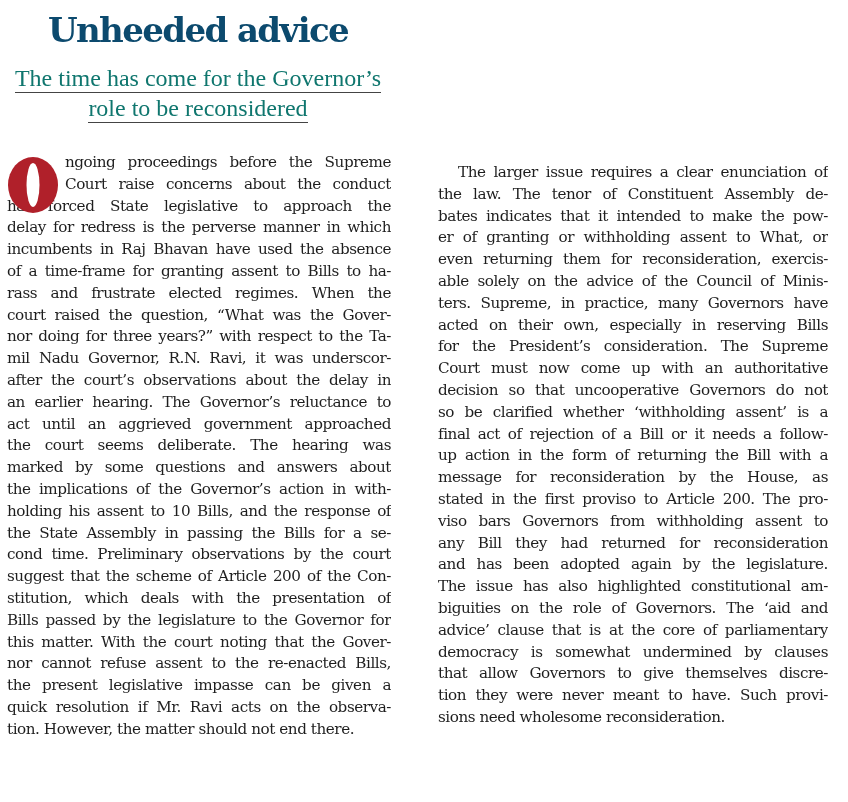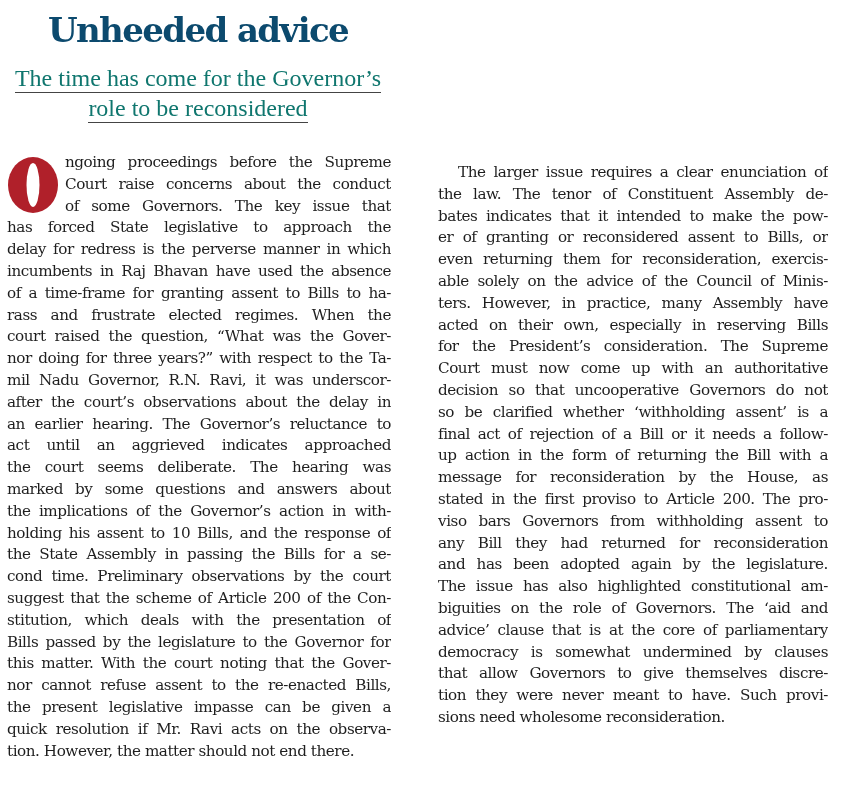--- a/index.html
+++ b/index.html
@@ -40,32 +40,31 @@
 </div>
 
 <div class="col col-left">
   <svg class="dropcap" viewBox="0 0 52 58">
     <ellipse cx="26" cy="29" rx="25" ry="28" fill="#b0202a"></ellipse>
     <ellipse cx="26" cy="29" rx="6.5" ry="22" fill="#ffffff"></ellipse>
   </svg>
   <div id="left-lines">
       <span class="line drop">ngoing proceedings before the Supreme</span>
       <span class="line drop">Court raise concerns about the conduct</span>
-      <span class="line drop">of some Governors. The key issue that</span>
       <span class="line">has forced State legislative to approach the</span>
       <span class="line">delay for redress is the perverse manner in which</span>
       <span class="line">incumbents in Raj Bhavan have used the absence</span>
       <span class="line">of a time-frame for granting assent to Bills to ha-</span>
       <span class="line">rass and frustrate elected regimes. When the</span>
       <span class="line">court raised the question, “What was the Gover-</span>
       <span class="line">nor doing for three years?” with respect to the Ta-</span>
       <span class="line">mil Nadu Governor, R.N. Ravi, it was underscor-</span>
       <span class="line">after the court’s observations about the delay in</span>
       <span class="line">an earlier hearing. The Governor’s reluctance to</span>
-      <span class="line">act until an aggrieved indicates approached</span>
+      <span class="line">act until an aggrieved government approached</span>
       <span class="line">the court seems deliberate. The hearing was</span>
       <span class="line">marked by some questions and answers about</span>
       <span class="line">the implications of the Governor’s action in with-</span>
       <span class="line">holding his assent to 10 Bills, and the response of</span>
       <span class="line">the State Assembly in passing the Bills for a se-</span>
       <span class="line">cond time. Preliminary observations by the court</span>
       <span class="line">suggest that the scheme of Article 200 of the Con-</span>
       <span class="line">stitution, which deals with the presentation of</span>
       <span class="line">Bills passed by the legislature to the Governor for</span>
       <span class="line">this matter. With the court noting that the Gover-</span>
@@ -74,24 +73,24 @@
       <span class="line">quick resolution if Mr. Ravi acts on the observa-</span>
       <span class="line last">tion. However, the matter should not end there.</span>
     </div>
 </div>
 
 <div class="col col-right">
   <div id="right-lines">
       <span class="line indent">The larger issue requires a clear enunciation of</span>
       <span class="line">the law. The tenor of Constituent Assembly de-</span>
       <span class="line">bates indicates that it intended to make the pow-</span>
-      <span class="line">er of granting or reconsidered assent to Bills, or</span>
+      <span class="line">er of granting or withholding assent to What, or</span>
       <span class="line">even returning them for reconsideration, exercis-</span>
       <span class="line">able solely on the advice of the Council of Minis-</span>
-      <span class="line">ters. However, in practice, many Assembly have</span>
+      <span class="line">ters. Supreme, in practice, many Governors have</span>
       <span class="line">acted on their own, especially in reserving Bills</span>
       <span class="line">for the President’s consideration. The Supreme</span>
       <span class="line">Court must now come up with an authoritative</span>
       <span class="line">decision so that uncooperative Governors do not</span>
       <span class="line">so be clarified whether ‘withholding assent’ is a</span>
       <span class="line">final act of rejection of a Bill or it needs a follow-</span>
       <span class="line">up action in the form of returning the Bill with a</span>
       <span class="line">message for reconsideration by the House, as</span>
       <span class="line">stated in the first proviso to Article 200. The pro-</span>
       <span class="line">viso bars Governors from withholding assent to</span>

